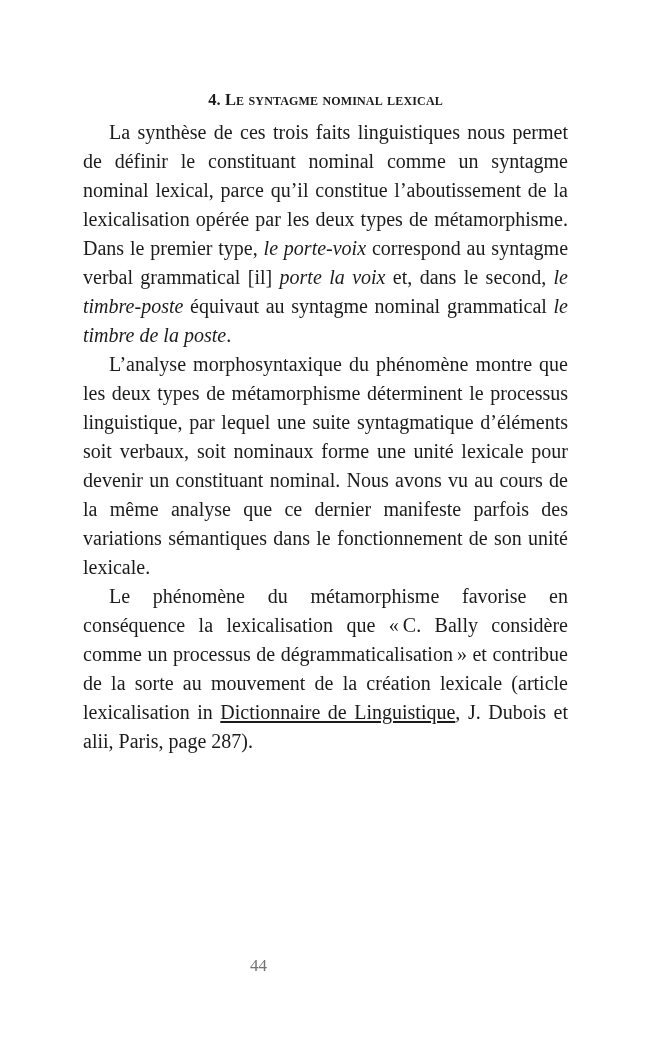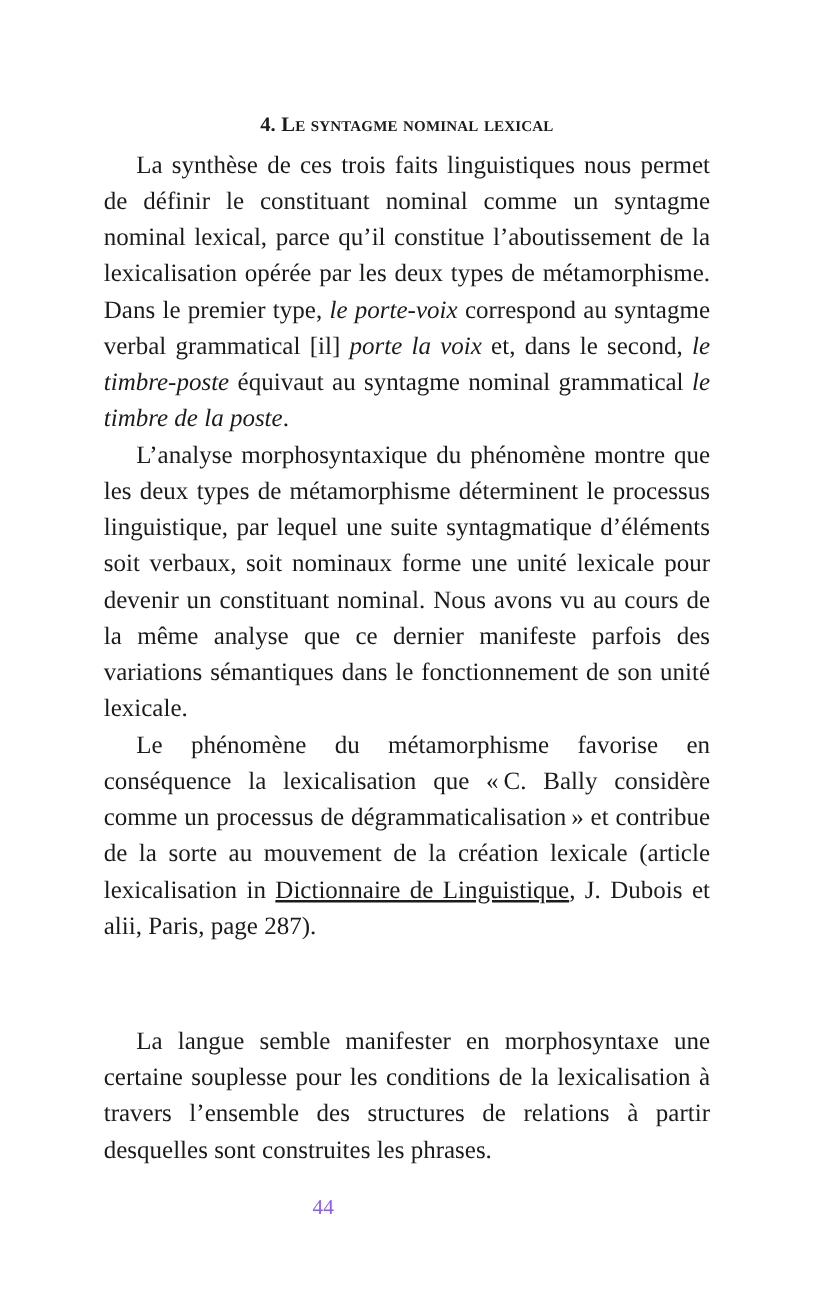--- a/index.html
+++ b/index.html
@@ -64,21 +64,21 @@
   .bd { font-weight: normal; }
   .ul { text-decoration: underline; text-underline-offset: 2px; }
   .page-number {
     position: absolute;
     left: 0;
     top: 955px;
     width: 517px;
     text-align: center;
     font-size: 17px;
     line-height: 22px;
-    color: #8b5cf6;
+    color: #737373;
   }
 </style>
 </head>
 <body>
 
 <div class="page">
   <div class="content">
 
     <h2 class="section-heading">
       <span class="num">4.</span><span>&nbsp;</span><span class="smallcaps">Le syntagme nominal lexical</span>
@@ -88,17 +88,16 @@
 
     <p class="para" id="p1">La synthèse de ces trois faits linguistiques nous permet de définir le constituant nominal comme un syntagme nominal lexical, parce qu’il constitue l’aboutissement de la lexicalisation opérée par les deux types de métamorphisme. Dans le premier type, <span class="it">le porte-voix</span> correspond au syntagme verbal grammatical [il] <span class="it">porte la voix</span> et, dans le second, <span class="it">le timbre-poste</span> équivaut au syntagme nominal grammatical <span class="it">le timbre de la poste</span>.</p>
     <p class="para" id="p2">L’analyse morphosyntaxique du phénomène montre que les deux types de métamorphisme déterminent le processus linguistique, par lequel une suite syntagmatique d’éléments soit verbaux, soit nominaux forme une unité lexicale pour devenir un constituant nominal. Nous avons vu au cours de la même analyse que ce dernier manifeste parfois des variations sémantiques dans le fonctionnement de son unité lexicale.</p>
     <p class="para" id="p3">Le phénomène du métamorphisme favorise en conséquence la lexicalisation que « C. Bally considère comme un processus de dégrammaticalisation » et contribue de la sorte au mouvement de la création lexicale (article <span class="bd">lexicalisation</span> in <span class="ul">Dictionnaire de Linguistique</span>, J. Dubois et alii, Paris, page 287).</p>
 
     <div class="gap-section"></div>
 
 
     <div class="gap-after-heading"></div>
 
-    <p class="para" id="p4">La langue semble manifester en morphosyntaxe une certaine souplesse pour les conditions de la lexicalisation à travers l’ensemble des structures de relations à partir desquelles sont construites les phrases.</p>
   </div>
 
   <div class="page-number">44</div>
 </div>
 
 </body></html>

